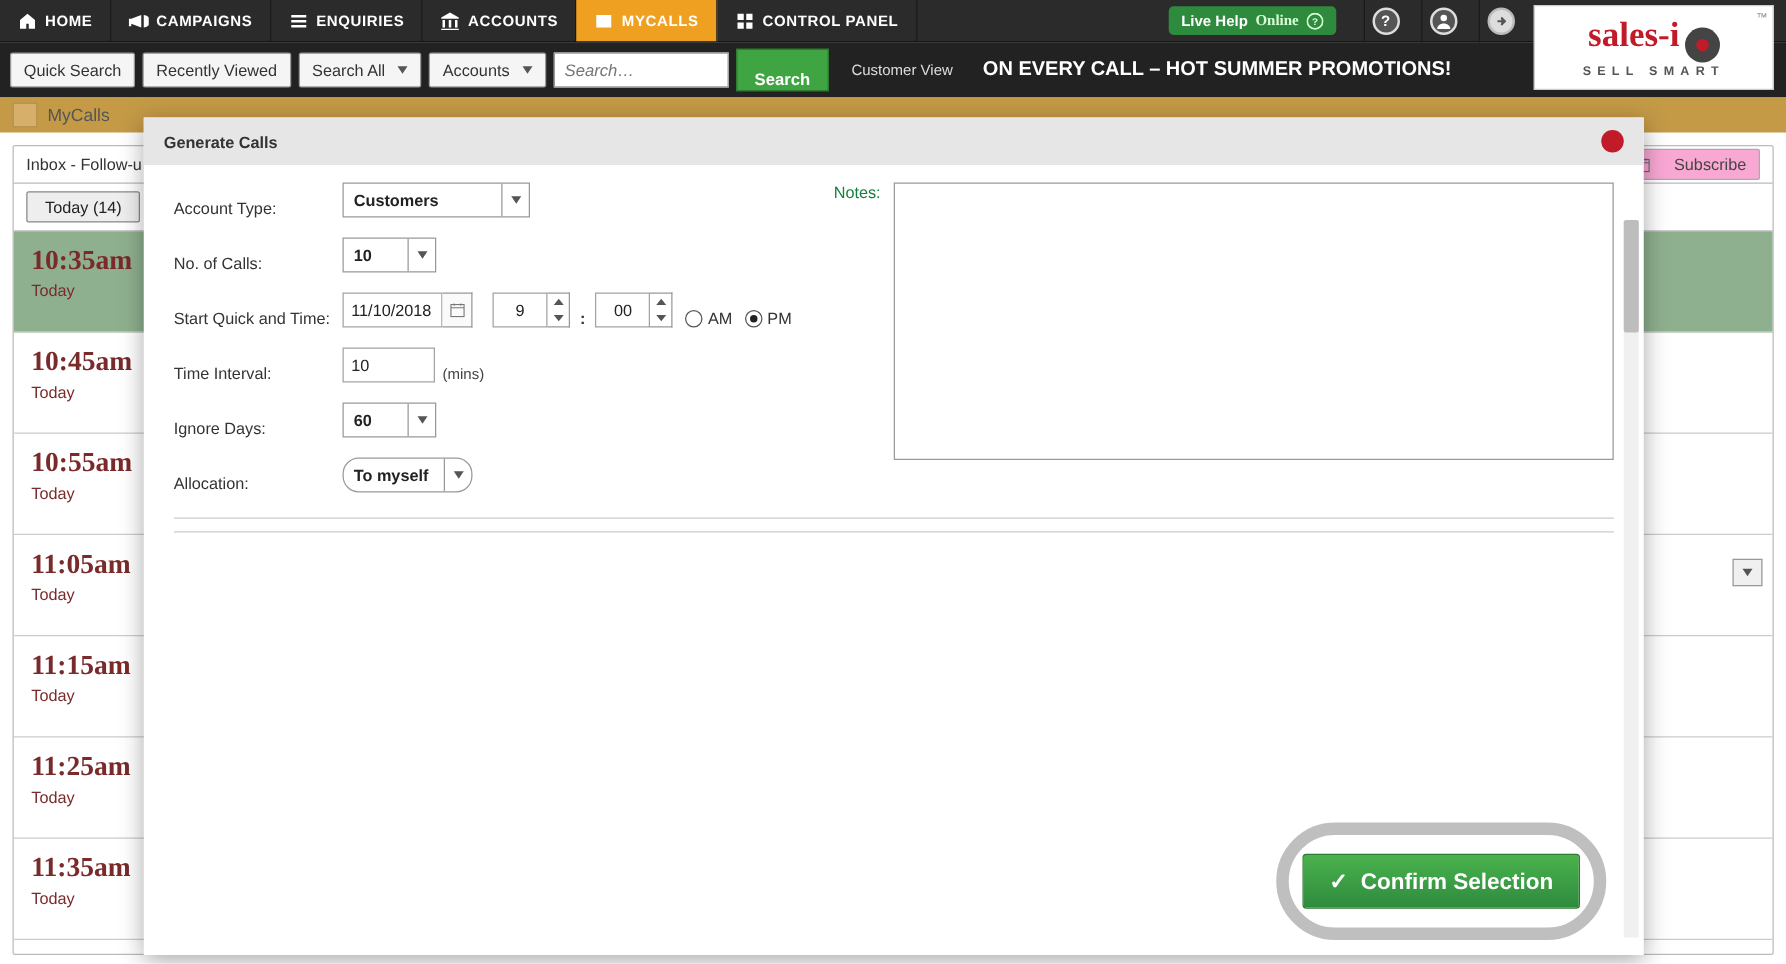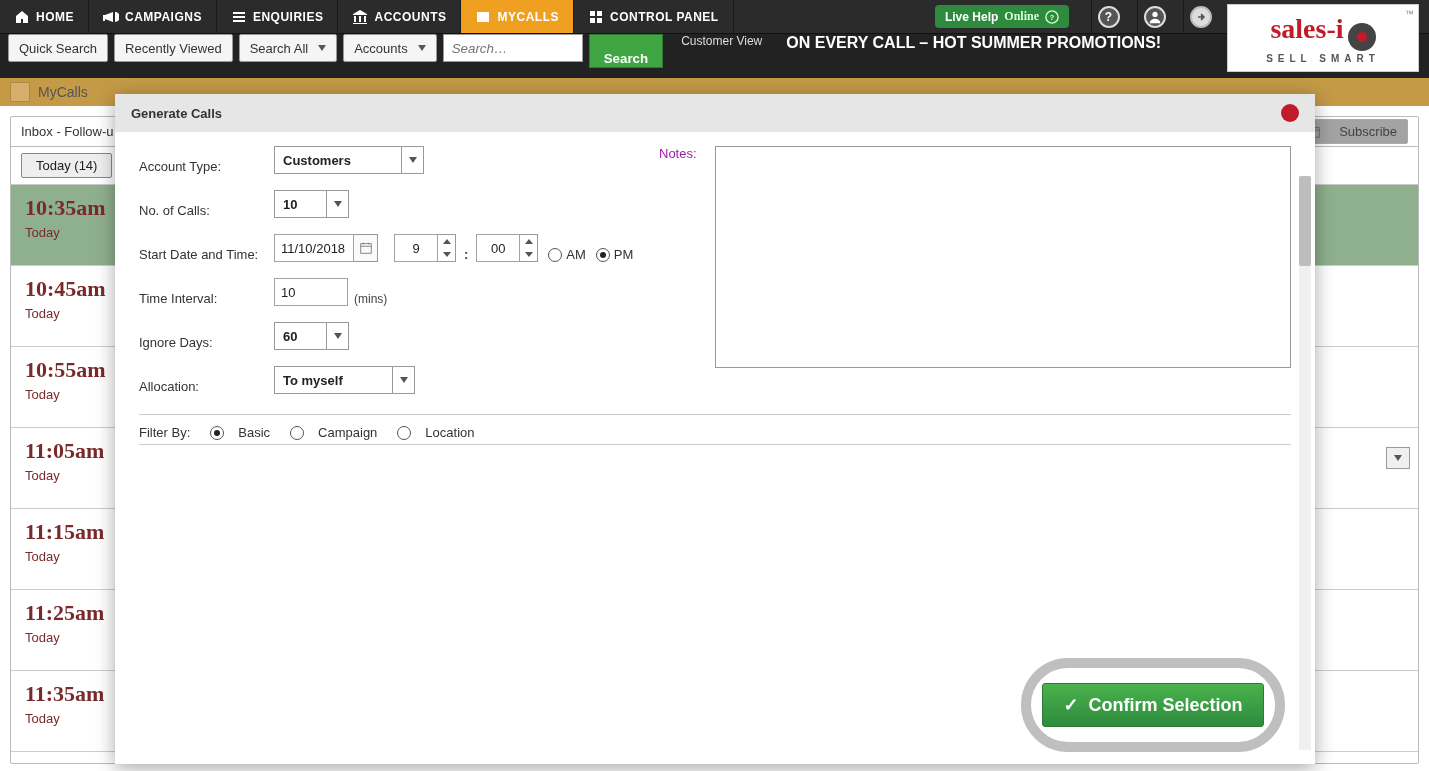--- a/index.html
+++ b/index.html
@@ -60,21 +60,21 @@
   }
   .logo-wrap .tm { position:absolute; top:4px; right:4px; font-size:9px; color:#888; }
   .logo-txt { text-align:center; }
   .logo-txt .l1 { font-family: Georgia, serif; color:#c11b2a; font-size:28px; font-weight:700; }
   .logo-txt .l1 .dot { width:28px; height:28px; border-radius:50%; background:#444; display:inline-flex; margin-left:4px; vertical-align:-4px; align-items:center; justify-content:center; }
   .logo-txt .l1 .dot::after { content:""; width:10px; height:10px; border-radius:50%; background:#c11b2a; }
   .logo-txt .l2 { letter-spacing:5px; font-size:10px; color:#555; font-weight:600; margin-top:2px; }
 
   
   .toolbar {
-    height:44px; background:#222; display:flex; padding:0 8px; gap:6px;
+    height:44px; background:#222; display:flex; align-items:center; padding:0 8px; gap:6px;
     color:#fff; font-size:13px;
   }
   .tbtn {
     background:#f5f5f5; color:#333; border:1px solid #999; padding:4px 10px; border-radius:2px;
     display:flex; align-items:center; gap:6px; height:28px; cursor:pointer;
   }
   .tbtn.split::after { content:""; width:0; height:0; border-left:4px solid transparent; border-right:4px solid transparent; border-top:6px solid #555; margin-left:4px; }
   .tinput {
     height:28px; width:140px; border:1px solid #999; padding:0 8px; font-style:italic; color:#666;
   }
@@ -100,21 +100,21 @@
   .panel-hdr {
     height:30px; border-bottom:1px solid #bbb; display:flex; align-items:center; padding:0 10px;
     justify-content:space-between;
   }
   .panel-hdr .left { font-size:13px; color:#333; }
   .panel-btn {
     background:#3fa542; color:#fff; padding:4px 12px; border-radius:2px; font-size:13px;
   }
   .subbtn {
     border:1px solid #aaa; padding:4px 10px; border-radius:2px; font-size:13px; color:#444;
-    display:flex; align-items:center; gap:18px; background:#a3a3a3;
+    display:flex; align-items:center; gap:18px; background:#f9a8d4;
   }
   .tabsrow { padding:6px 10px; border-bottom:1px solid #ccc; }
   .tab {
     display:inline-block; border:1px solid #888; background:#eee; padding:4px 14px; border-radius:2px;
     font-size:13px; color:#222;
   }
   .slots { }
   .slot {
     height:81px; border-bottom:1px solid #ccc; padding:10px 14px;
   }
@@ -146,21 +146,21 @@
     height:28px; border:1px solid #999; background:#fff; display:flex; align-items:center;
     padding:0 8px; font-weight:700; font-size:13px; color:#222; position:relative;
   }
   .sel .caret {
     width:22px; height:26px; border-left:1px solid #999; position:absolute; right:0; top:0;
     display:flex; align-items:center; justify-content:center;
   }
   .sel .caret::after { content:""; width:0; height:0; border-left:4px solid transparent; border-right:4px solid transparent; border-top:6px solid #555; }
   .sel.w150 { width:150px; }
   .sel.w75  { width:75px; }
-  .sel.w120 { width:141px; }
+  .sel.w120 { width:104px;border-radius:13px; }
   .inp {
     height:28px; border:1px solid #a3a3a3; padding:0 6px; font-size:13px; color:#222;
   }
   .inp.w80 { width:80px; }
   .inp.w44 { width:44px; }
   .inp.w74 { width:74px; }
   .dateico {
     width:24px; height:28px; border:1px solid #999; border-left:none; display:flex; align-items:center; justify-content:center; background:#fafafa;
   }
   .spin {
@@ -168,21 +168,21 @@
   }
   .spin div { flex:1; display:flex; align-items:center; justify-content:center; }
   .spin .up::after { content:""; width:0;height:0; border-left:4px solid transparent;border-right:4px solid transparent;border-bottom:5px solid #555; }
   .spin .dn::after { content:""; width:0;height:0; border-left:4px solid transparent;border-right:4px solid transparent;border-top:5px solid #555; }
   .radio { width:14px; height:14px; border-radius:50%; border:1px solid #555; display:inline-flex; align-items:center; justify-content:center; margin:0 4px 0 10px; vertical-align:-3px; }
   .radio.on::after { content:""; width:6px; height:6px; border-radius:50%; background:#222; }
   .mins { margin-left:6px; font-size:12px; color:#444; }
   .notesarea {
     border:1px solid #999; width:100%; height:222px; resize:none; padding:6px;
   }
-  .noteslabel { font-size:13px; color:#a21caf; float:left; width:50px; }
+  .noteslabel { font-size:13px; color:#15803d; float:left; width:50px;text-align:right; }
   .notescol { display:flex; gap:10px; }
   .hr { border:0; border-top:1px solid #ccc; margin:4px 0 10px 0; }
   .filterrow { display:flex; align-items:center; gap:10px; font-size:13px; }
   .sb { position:absolute; right:4px; top:44px; bottom:14px; width:12px; background:#f0f0f0; }
   .sb .thumb { position:absolute; top:0; left:0; right:0; height:90px; background:#bdbdbd; border-radius:2px; }
 
   .modal-footer {
     position:absolute; right:30px; bottom:12px;
   }
   .ring {
@@ -386,21 +386,21 @@
           </div>
         </div>
         <div class="frow">
           <div class="lab">No. of Calls:</div>
           <div class="sel w75">
             <span>10</span>
             <span class="caret"></span>
           </div>
         </div>
         <div class="frow">
-          <div class="lab">Start Date and Time:</div>
+          <div class="lab">Start Quick and Time:</div>
           <input class="inp w80" value="11/10/2018" style="">
           <div class="dateico">
             <svg width="14" height="14" viewBox="0 0 16 16">
                 <rect x="2" y="3" width="12" height="11" fill="none" stroke="#777"></rect>
                 <path stroke="#777" d="M2 6h12M5 2v2M11 2v2"></path>
               </svg>
           </div>
           <span style="width:16px"></span>
           <input class="inp w44" style="text-align: center;" value="9">
           <div class="spin">
@@ -438,29 +438,20 @@
           </div>
         </div>
       </div>
 
       <div class="notescol">
         <div class="noteslabel">Notes:</div>
         <textarea class="notesarea" style=""></textarea>
       </div>
     </div>
     <hr class="hr">
-    <div class="filterrow">
-      <span>Filter By:</span>
-      <span class="radio on"></span>
-      <span>Basic</span>
-      <span class="radio"></span>
-      <span>Campaign</span>
-      <span class="radio"></span>
-      <span>Location</span>
-    </div>
     <hr class="hr">
 
     <div class="sb">
         <div class="thumb"></div>
       </div>
 
     <div class="modal-footer">
       <div class="ring">
         <div class="confirm">
           <span class="chk">✓</span>

